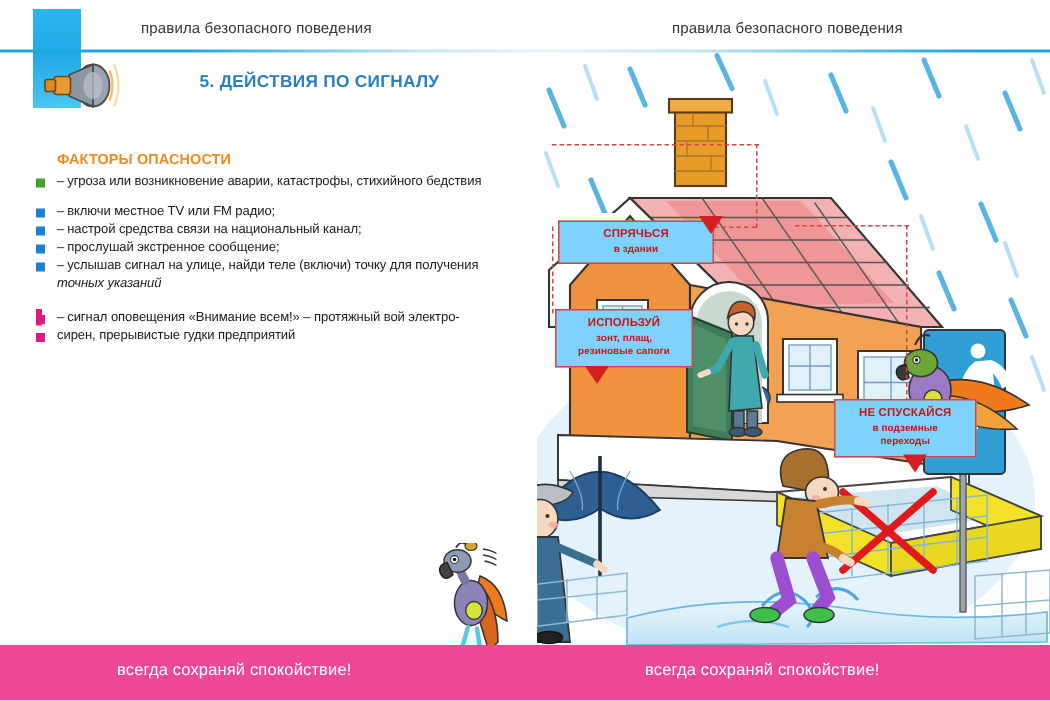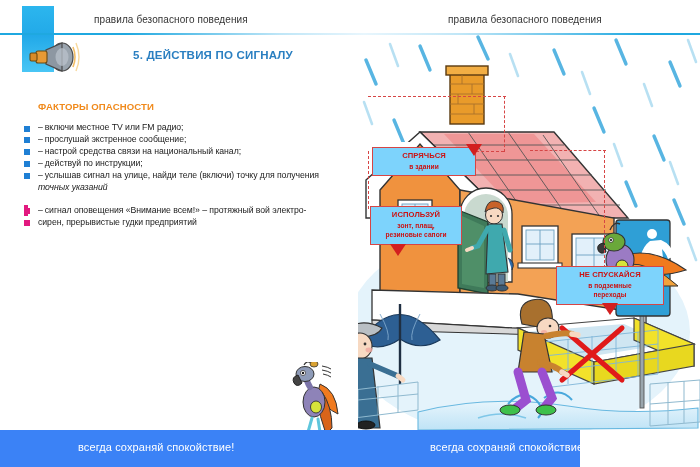--- a/index.html
+++ b/index.html
@@ -102,41 +102,41 @@
     color: #cc1111; font-weight: bold; font-size: 7.6px;
     letter-spacing: .1px; margin-bottom: 1px;
   }
   .callout .c-sub {
     display: block;
     color: #cc1111; font-weight: bold; font-size: 6.6px;
     letter-spacing: .05px;
   }
   #callout-hide   { left: 372px; top: 147px; width: 104px; }
   #callout-use    { left: 370px; top: 206px; width: 92px; }
-  #callout-nogo   { left: 556px; top: 266px; width: 108px; }
+  #callout-nogo   { left: 556px; top: 266px; width: 95px; }
 
   .arrow-down {
     position: absolute; width: 0; height: 0;
     border-left: 8px solid transparent;
     border-right: 8px solid transparent;
     border-top: 12px solid #d21f1f;
   }
   #arr-hide { left: 466px; top: 144px; }
   #arr-use  { left: 390px; top: 244px; }
   #arr-nogo { left: 602px; top: 303px; }
 
   .dash-line {
     position: absolute; border-top: 1.4px dashed #d64545; height: 0;
   }
   .dash-v { position: absolute; border-left: 1.4px dashed #d64545; width: 0; }
 
   
   .banner {
-    position: absolute; left: 0; bottom: 0; width: 580px; height: 37px;
-    background: #3b82f6;
+    position: absolute; left: 0; bottom: 0; width: 700px; height: 37px;
+    background: #ec4899;
   }
   .banner span {
     position: absolute; top: 11px;
     color: #ffffff; font-size: 11px; letter-spacing: .1px; white-space: nowrap;
   }
   .ban-left  { left: 78px; }
   .ban-right { left: 430px; }
 </style>
 </head>
 <body>
@@ -159,35 +159,37 @@
   </svg>
 
   <div class="title">
     <div>5. ДЕЙСТВИЯ ПО СИГНАЛУ</div>
   </div>
 
   <div class="panel">
 
     <div class="sec-block">
       <div class="sec-head orange">ФАКТОРЫ ОПАСНОСТИ</div>
+      <ul class="items">
+        <li>
+          <span class="bullet green-sq"></span><span class="dash">–</span><span>угроза или возникновение аварии, катастрофы, стихийного бедствия</span>
+        </li>
+      </ul>
     </div>
 
     <div class="sec-block">
       <ul class="items">
         <li>
           <span class="bullet blue-sq"></span><span class="dash">–</span><span>включи местное TV или FM радио;</span>
         </li>
         <li>
+          <span class="bullet blue-sq"></span><span class="dash">–</span><span>настрой средства связи на национальный канал;</span>
+        </li>
+        <li>
           <span class="bullet blue-sq"></span><span class="dash">–</span><span>прослушай экстренное сообщение;</span>
-        </li>
-        <li>
-          <span class="bullet blue-sq"></span><span class="dash">–</span><span>настрой средства связи на национальный канал;</span>
-        </li>
-        <li>
-          <span class="bullet blue-sq"></span><span class="dash">–</span><span>действуй по инструкции;</span>
         </li>
         <li>
           <span class="bullet blue-sq"></span><span class="dash">–</span><span>услышав сигнал на улице, найди теле (включи) точку для получения</span>
         </li>
         <li class="cont">точных указаний</li>
       </ul>
     </div>
 
     <div class="important">
       <span class="pinkbar"></span>

